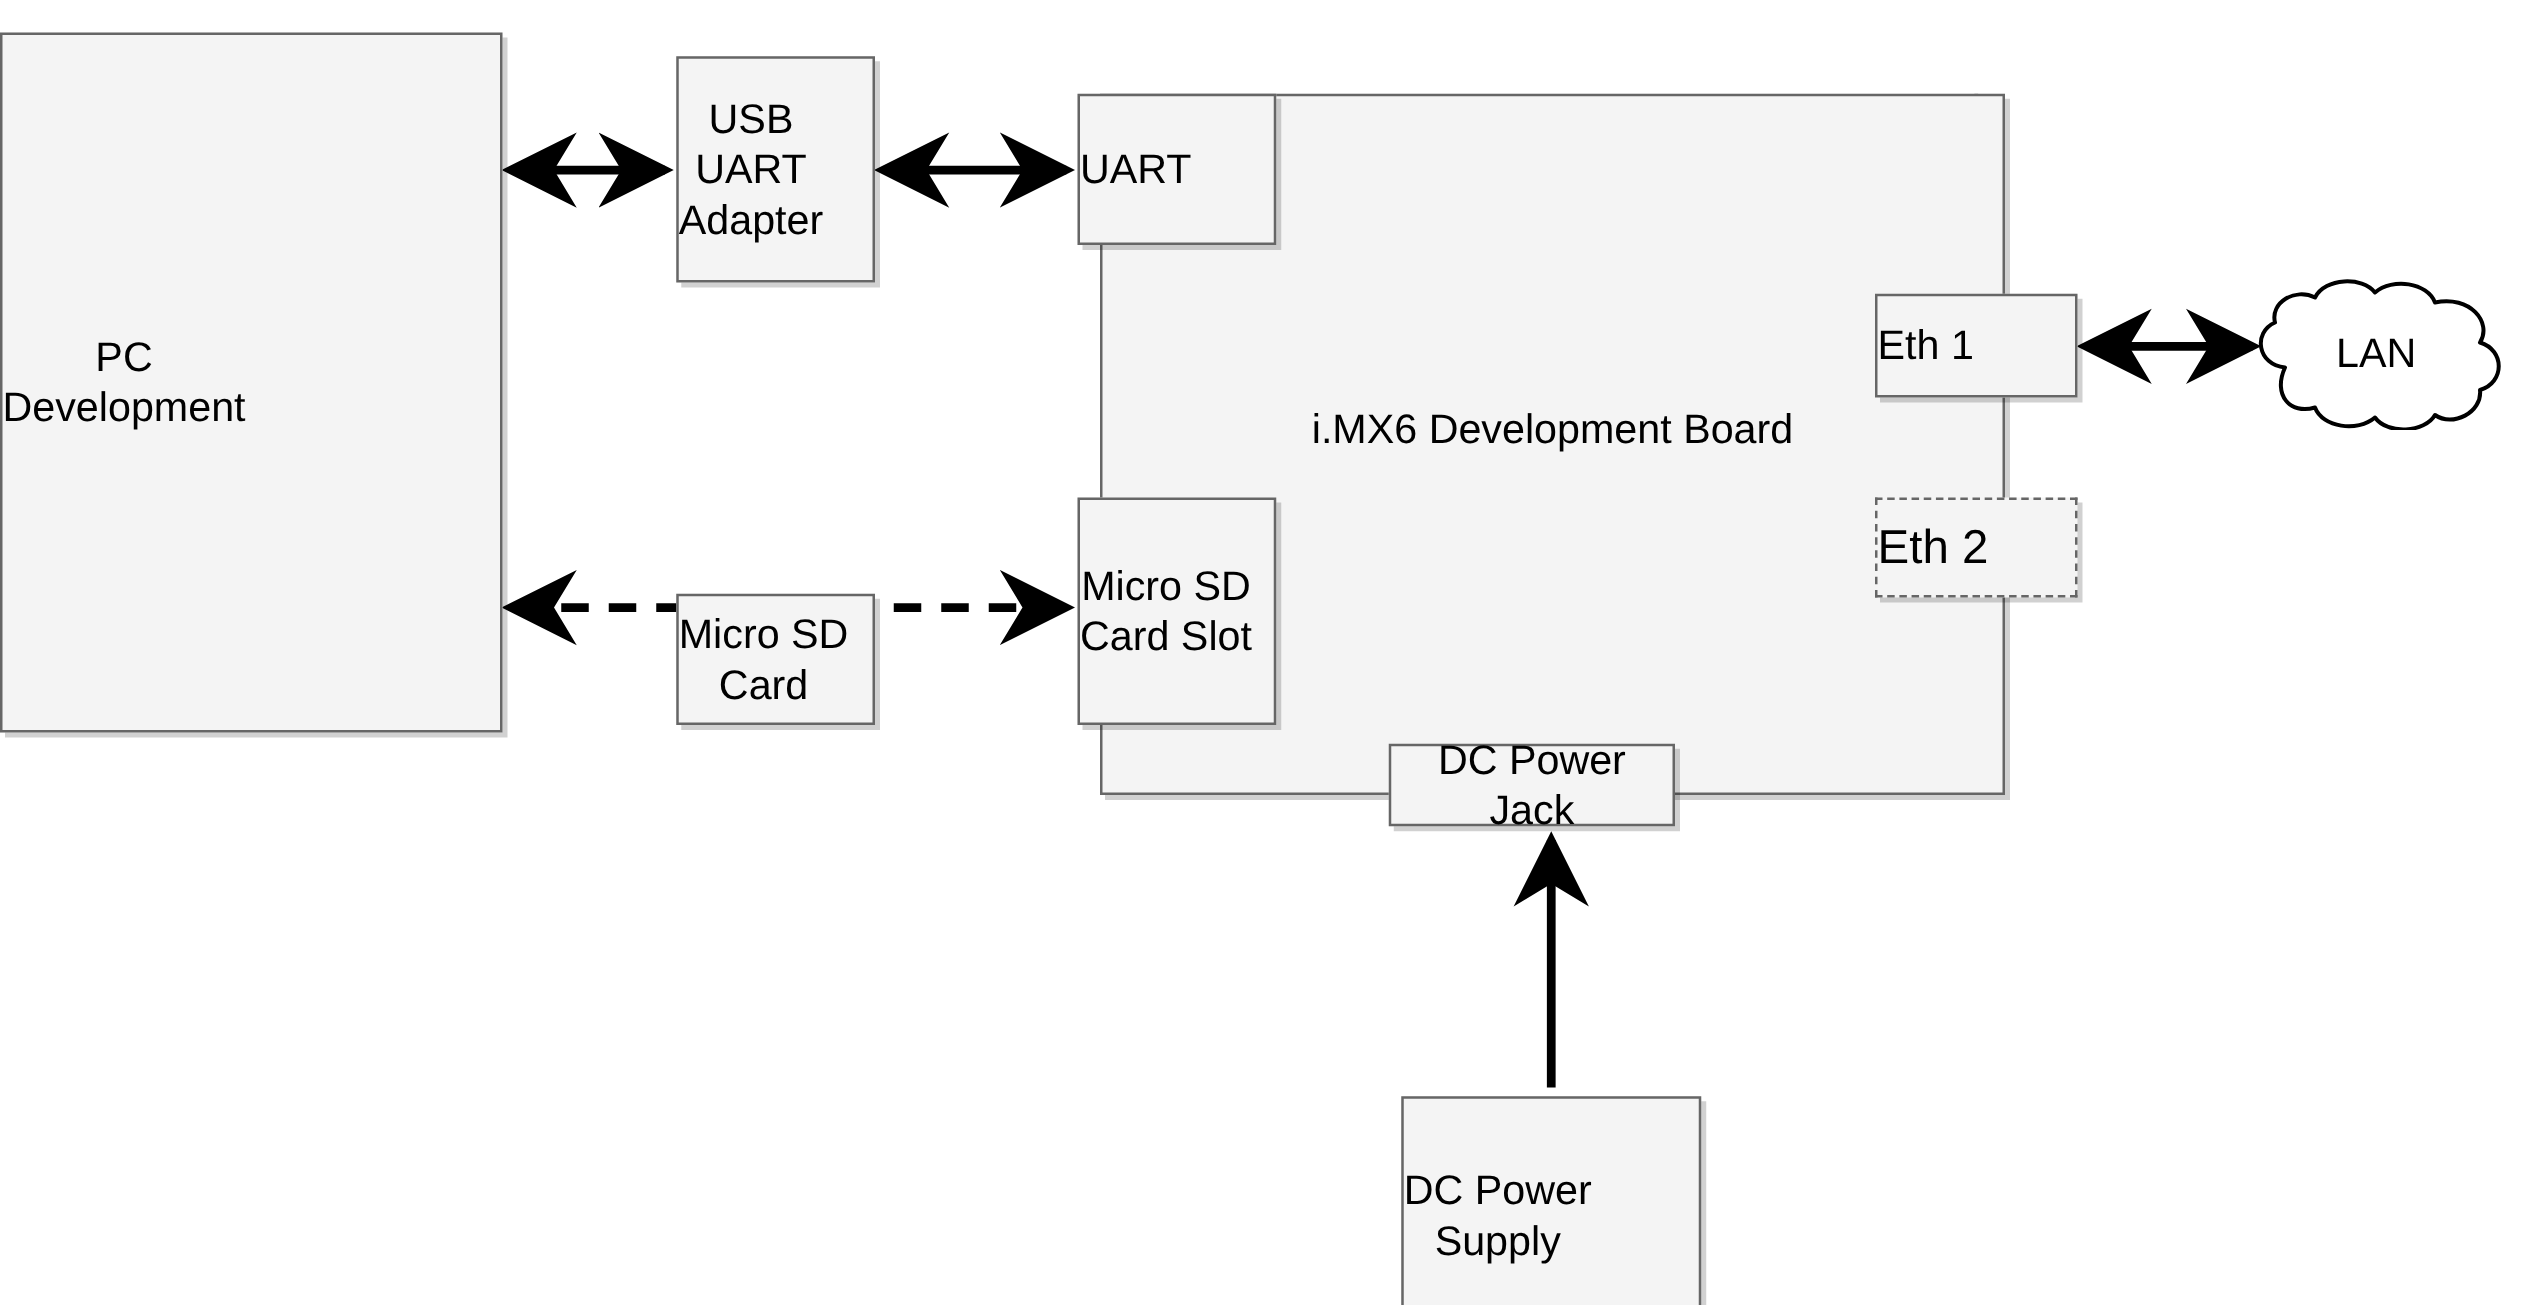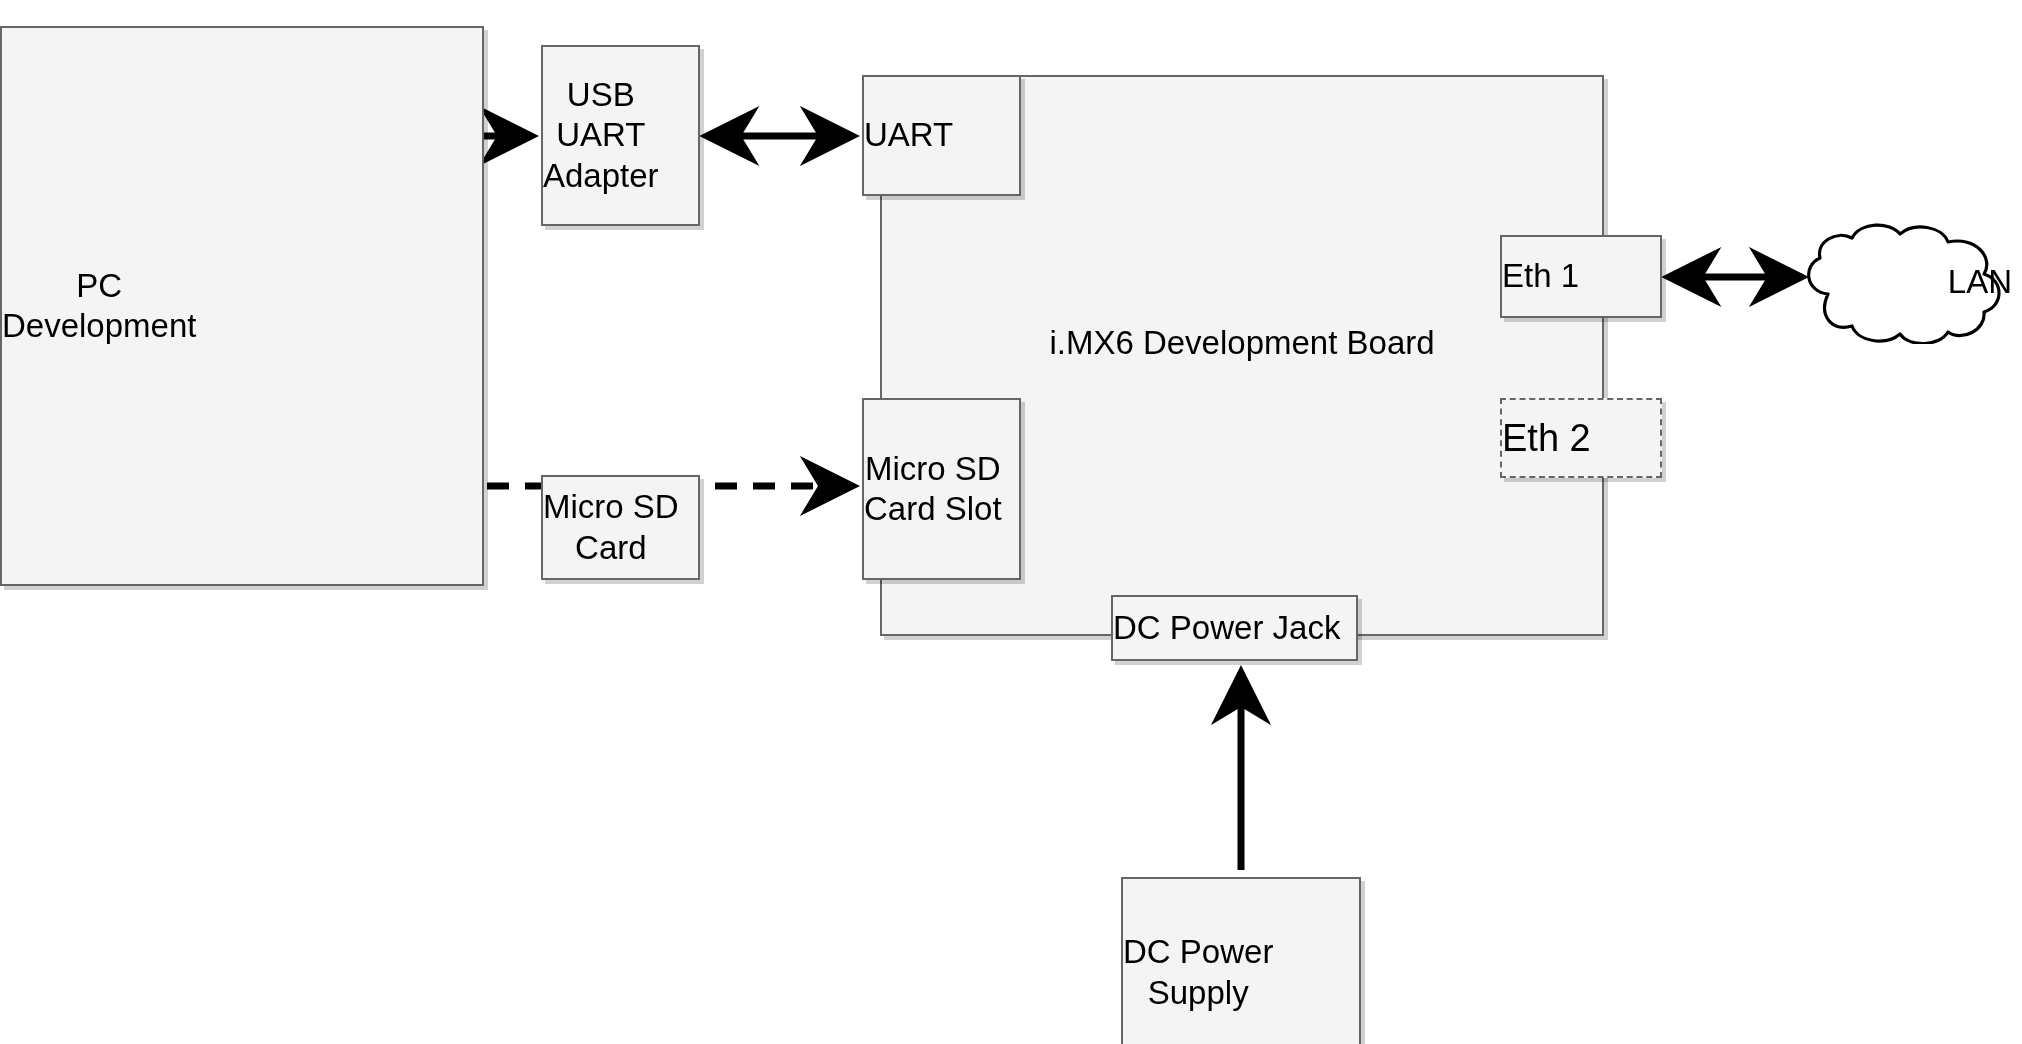--- a/index.html
+++ b/index.html
@@ -71,21 +71,21 @@
   .cloud {
     position: absolute;
     z-index: 3;
   }
   .cloud-text {
     position: absolute;
     left: 0;
     right: 0;
     top: 50%;
     transform: translateY(-52%);
-    text-align: right;
+    text-align: center;
     font-size: 33px;
     color: #000000;
   }
 </style>
 </head>
 <body>
 
 <div id="canvas">
 
   <svg id="edge-layer" viewBox="0 0 2022 1044" width="2022" height="1044" xmlns="http://www.w3.org/2000/svg">
@@ -114,21 +114,21 @@
 
     <line x1="1671" y1="277" x2="1802" y2="277" stroke="#000000" stroke-width="7" marker-start="url(#arrow-start)" marker-end="url(#arrow-end)"></line>
 
     <line x1="1241" y1="870" x2="1241" y2="672" stroke="#000000" stroke-width="7" marker-end="url(#arrow-end)"></line>
   </svg>
 
   <div class="node" id="board" style="left:880px; top:75px; width:724px; height:561px;">
     <span class="node-label">i.MX6 Development Board</span>
   </div>
 
-  <div class="node plain" style="left:0px; top:26px; width:484px; height:560px; font-size:33px;">
+  <div class="node plain" style="left:0px; top:26px; width:402px; height:560px; font-size:33px;">
     <span class="node-label">PC
 Development</span>
   </div>
 
   <div class="node plain" style="left:541px; top:45px; width:159px; height:181px; font-size:33px;">
     <span class="node-label">USB
 UART
 Adapter</span>
   </div>
 
@@ -147,21 +147,21 @@
   </div>
 
   <div class="node port" style="left:1500px; top:235px; width:162px; height:83px; font-size:33px;">
     <span class="node-label">Eth 1</span>
   </div>
 
   <div class="node port dashed" style="left:1500px; top:398px; width:162px; height:80px; font-size:38px;">
     <span class="node-label">Eth 2</span>
   </div>
 
-  <div class="node port" style="left:1111px; top:595px; width:247px; height:66px; font-size:33px;">
+  <div class="node port" style="left:1111px; top:595px; width:229px; height:66px; font-size:33px;">
     <span class="node-label">DC Power Jack</span>
   </div>
 
   <div class="node plain" style="left:1121px; top:877px; width:240px; height:191px; font-size:33px;">
     <span class="node-label">DC Power
 Supply</span>
   </div>
 
   <div class="cloud" style="left:1790px; top:222px; width:222px; height:122px;">
     <svg width="222" height="122" viewBox="0 0 222 122" xmlns="http://www.w3.org/2000/svg">

